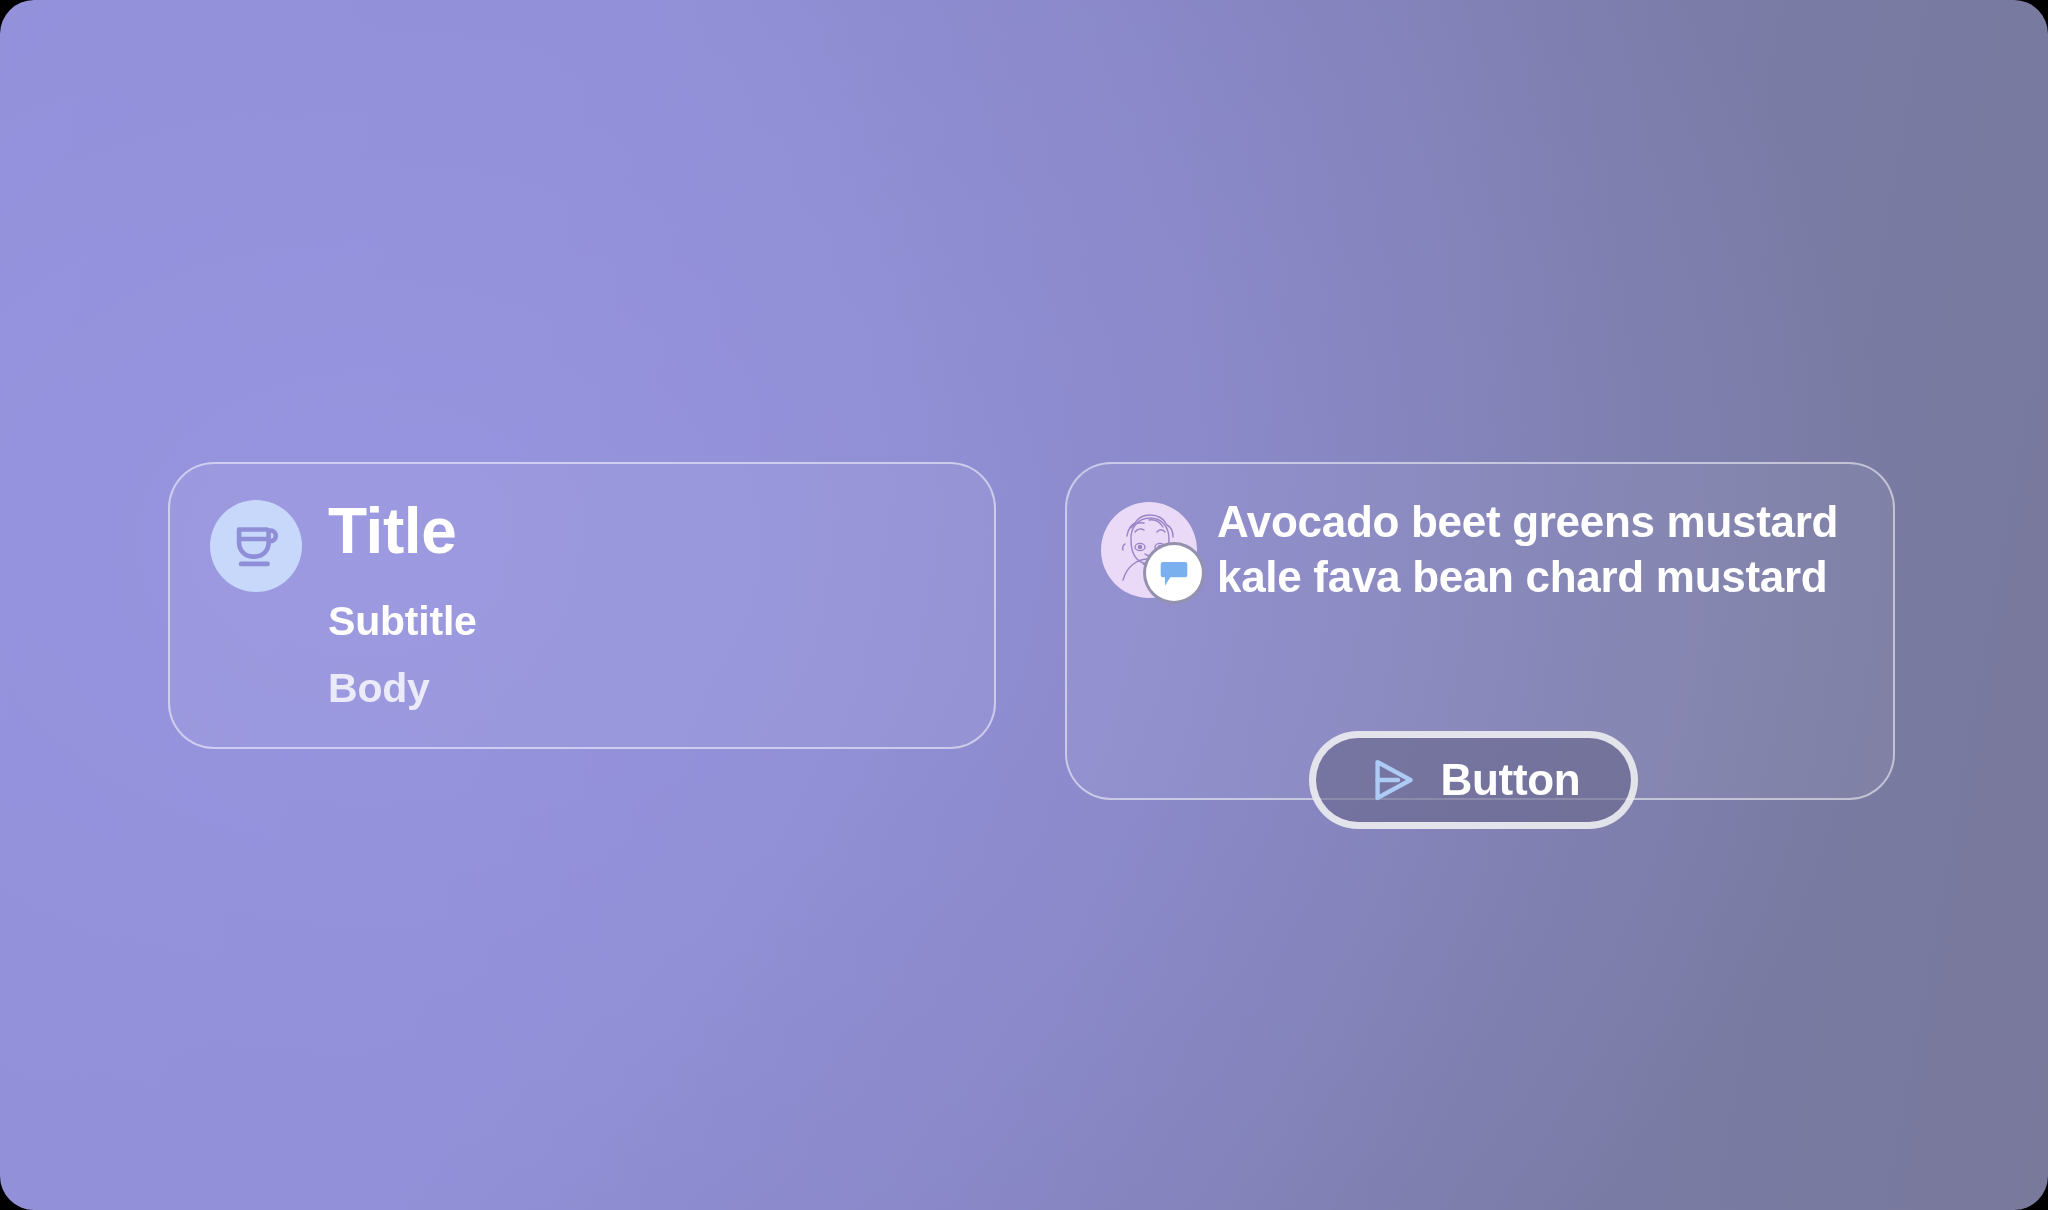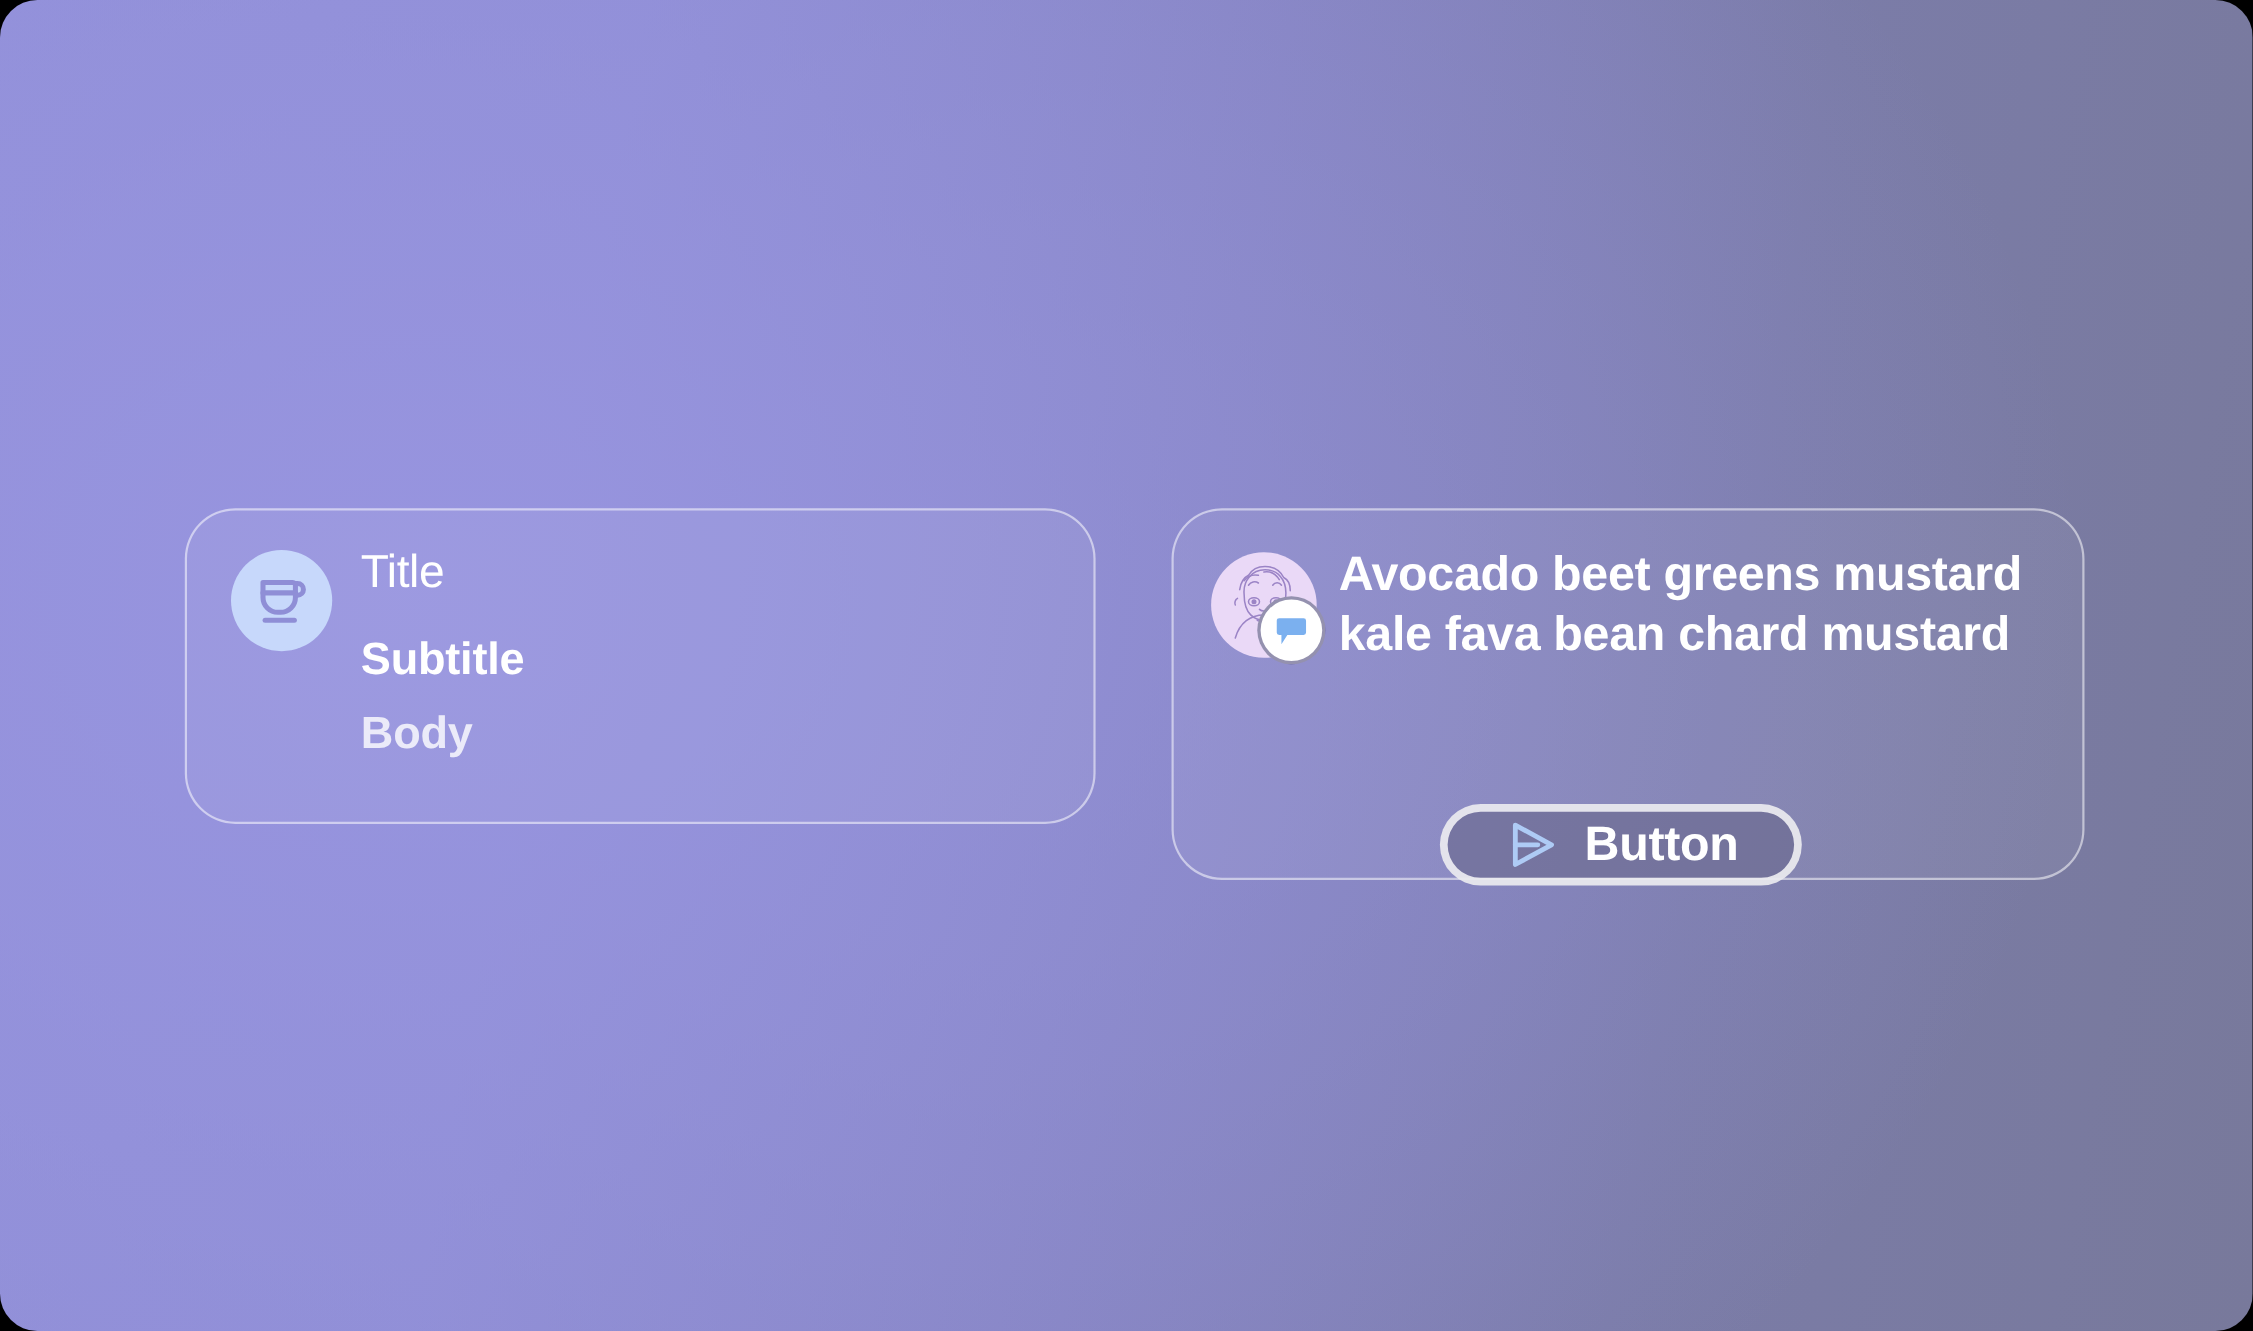--- a/index.html
+++ b/index.html
@@ -62,22 +62,22 @@
     align-items: center;
     justify-content: center;
     margin-top: 2px;
   }
   .text-stack {
     display: flex;
     flex-direction: column;
     padding-top: 1px;
   }
   .t-title {
-    font-size: 42px;
-    font-weight: 400;
+    font-size: 64px;
+    font-weight: 700;
     color: #ffffff;
     line-height: 1.0;
     letter-spacing: -0.4px;
     white-space: nowrap;
   }
   .t-subtitle {
     font-size: 41px;
     font-weight: 700;
     color: #ffffff;
     line-height: 1.0;
@@ -147,21 +147,21 @@
     letter-spacing: -0.3px;
     padding-top: 2px;
   }
 
   
   #action-button {
     position: absolute;
     left: 1309px;
     top: 731px;
     width: 329px;
-    height: 74px;
+    height: 98px;
     box-sizing: border-box;
     border: 7px solid rgba(255,255,255,0.80);
     border-radius: 51px;
     background: rgba(105,104,140,0.62);
     display: flex;
     align-items: center;
     justify-content: center;
     gap: 22px;
     cursor: pointer;
     padding: 0 10px;

